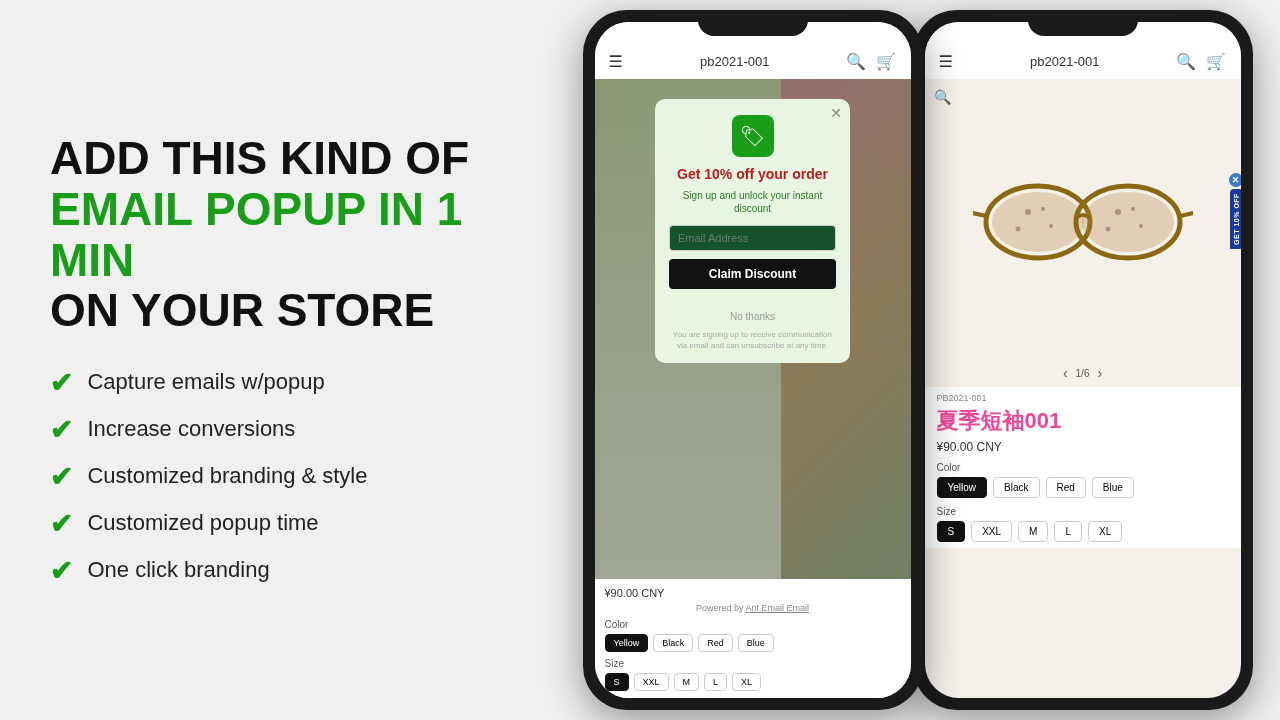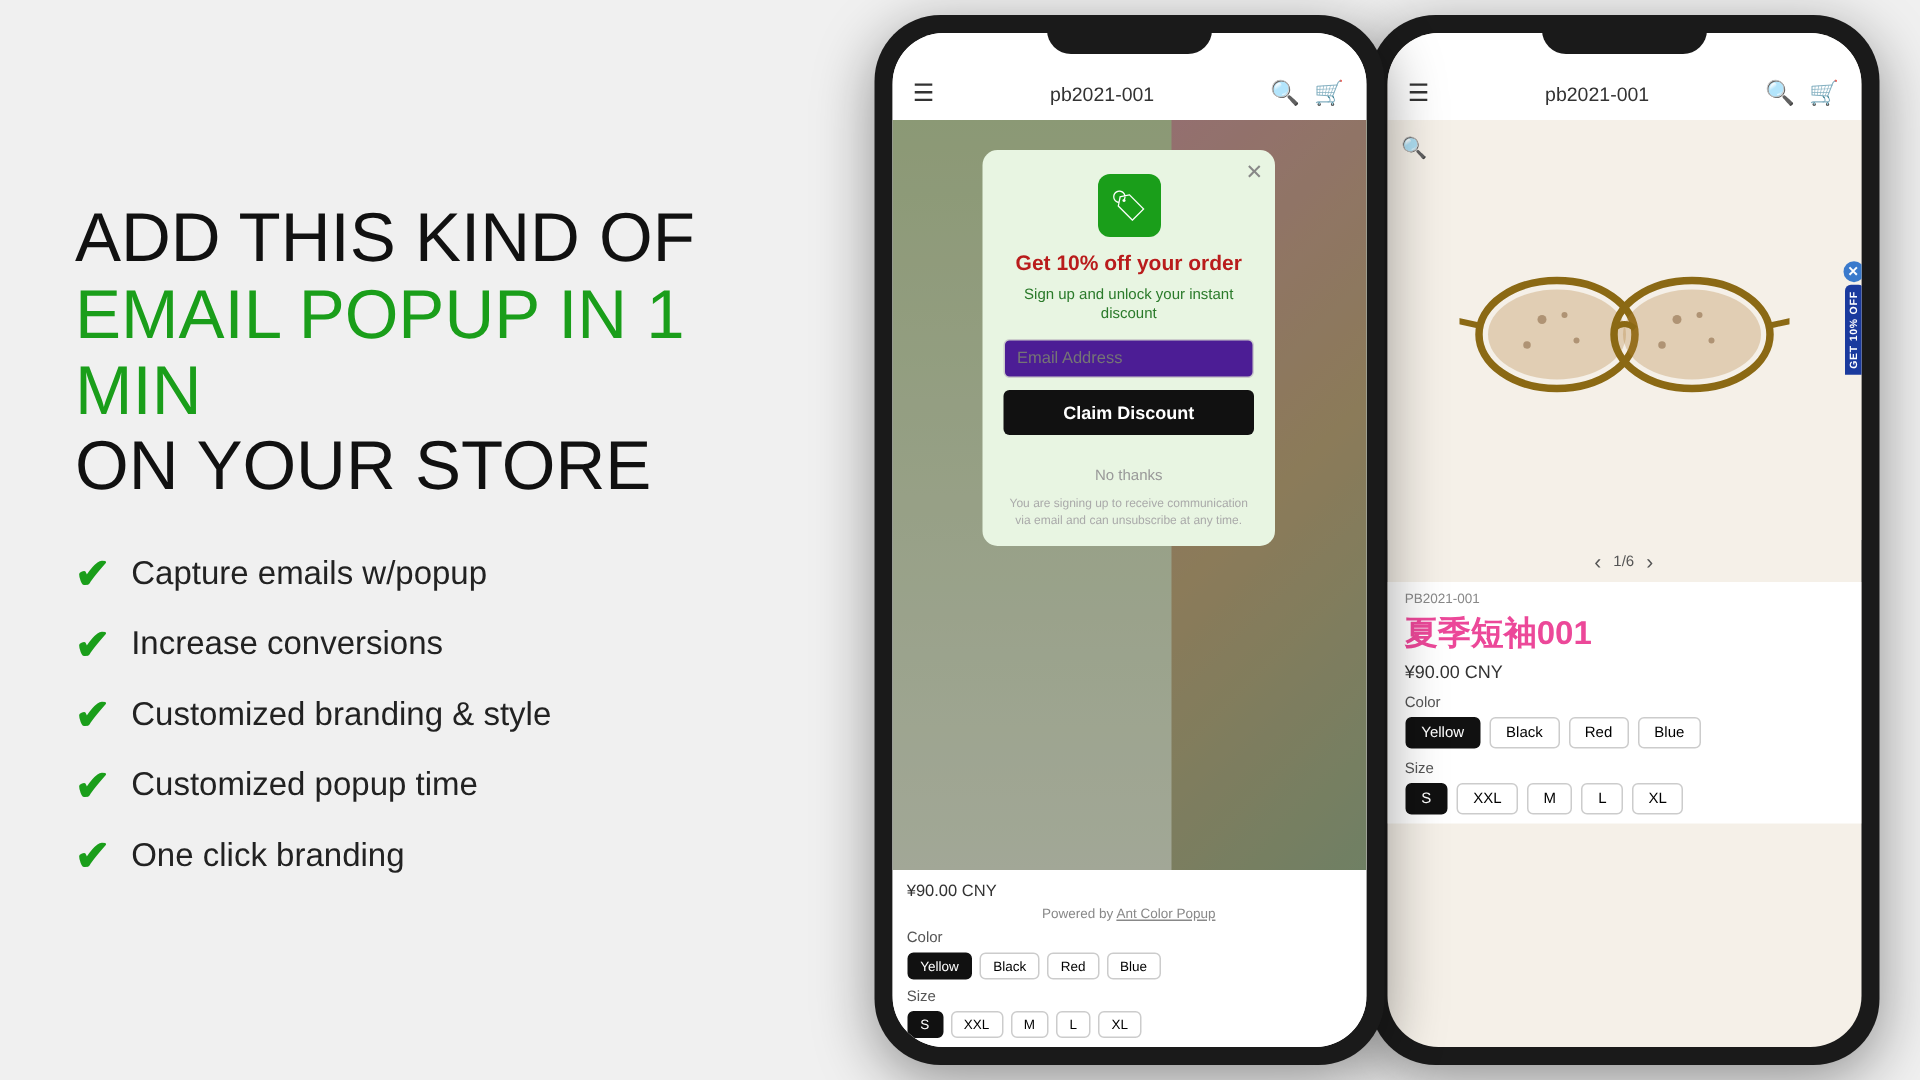--- a/index.html
+++ b/index.html
@@ -16,21 +16,21 @@
     .left-panel {
       width: 555px;
       padding: 40px 40px 40px 50px;
       display: flex;
       flex-direction: column;
       justify-content: center;
     }
 
     .headline {
       font-size: 46px;
-      font-weight: 400;
+      font-weight: 700;
       line-height: 1.1;
       margin-bottom: 30px;
       text-transform: uppercase;
     }
     .headline .line1 { color: #111; }
     .headline .line2 { color: #1a9e1a; }
     .headline .line3 { color: #111; }
 
     .features {
       list-style: none;
@@ -188,21 +188,21 @@
       line-height: 1.3;
     }
     .popup-email-input {
       width: 100%;
       border: 1px solid #ccc;
       border-radius: 4px;
       padding: 6px 8px;
       font-size: 11px;
       color: #999;
       margin-bottom: 8px;
-      background: #4c1d95;
+      background: #14532d;
     }
     .popup-btn {
       width: 100%;
       background: #111;
       color: #fff;
       border: none;
       border-radius: 4px;
       padding: 8px;
       font-size: 12px;
       font-weight: 700;
@@ -467,21 +467,21 @@
             <button class="popup-btn">Claim Discount</button>
             <div class="popup-nothanks">No thanks</div>
             <div class="popup-disclaimer">You are signing up to receive communication via email and can unsubscribe at any time.</div>
           </div>
         </div>
       </div>
 
       <div class="product-bottom">
         <div class="product-price">¥90.00 CNY</div>
         <div class="powered-by">
-          <span>Powered by</span> <a class="powered-link">Ant Color Popup</a>
+          <span>Powered by</span> <a class="powered-link">Ant Email Email</a>
         </div>
         <div class="color-section">
           <div class="section-label">Color</div>
           <div class="color-swatches">
             <span class="swatch active">Yellow</span>
             <span class="swatch">Black</span>
             <span class="swatch">Red</span>
             <span class="swatch">Blue</span>
           </div>
         </div>

